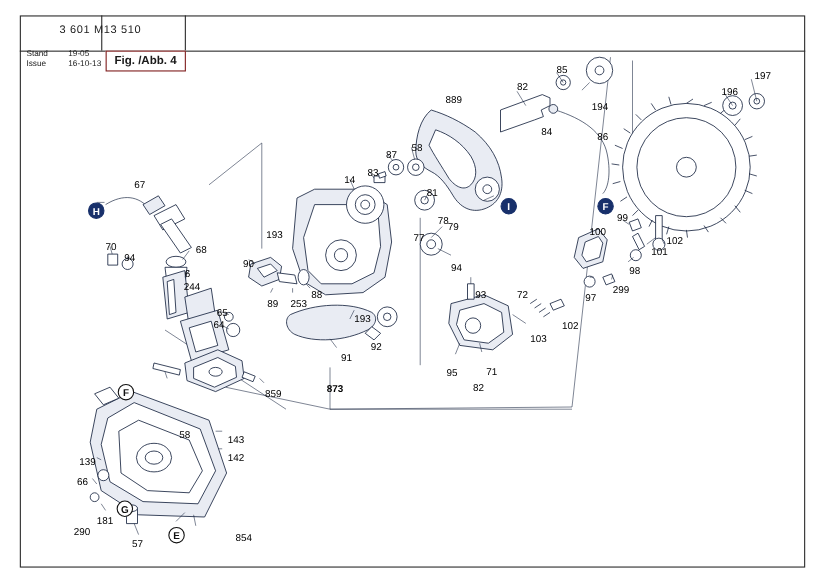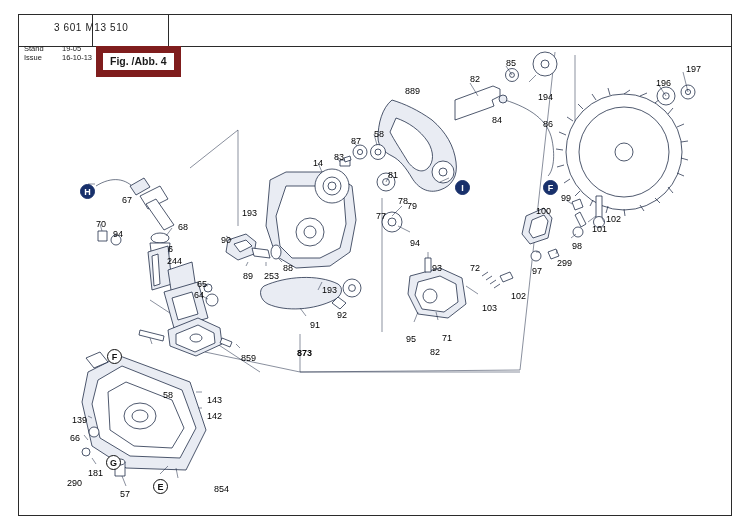--- a/index.html
+++ b/index.html
@@ -36,21 +36,21 @@
   .meta{
     position:absolute;left:24px;top:44px;
     font-size:7.5px;line-height:9px;white-space:pre;
   }
   .meta-vals{
     position:absolute;left:62px;top:44px;
     font-size:7.5px;line-height:9px;white-space:pre;
   }
   .figbox{
     position:absolute;left:96px;top:46px;
-    border:7px solid #7f1d1d;
+    border:1px solid #7f1d1d;
     padding:2px 7px 3px 7px;
     font-size:10.5px;font-weight:bold;
     background:#fff;
   }
   .footer{
     position:absolute;right:26px;bottom:18px;
     font-size:7.5px;line-height:9.5px;text-align:left;
   }
   .lbl{
     position:absolute;
@@ -265,21 +265,21 @@
       <div class="lbl" style="left: 538px; top: 92px;">194</div>
       <div class="lbl" style="left: 656px; top: 78px;">196</div>
       <div class="lbl" style="left: 686px; top: 64px;">197</div>
       <div class="lbl" style="left: 492px; top: 115px;">84</div>
       <div class="lbl" style="left: 543px; top: 119px;">86</div>
       <div class="lbl" style="left: 351px; top: 136px;">87</div>
       <div class="lbl" style="left: 374px; top: 129px;">58</div>
       <div class="lbl" style="left: 313px; top: 158px;">14</div>
       <div class="lbl" style="left: 334px; top: 152px;">83</div>
       <div class="lbl" style="left: 388px; top: 170px;">81</div>
-      <div class="lbl" style="left: 122px; top: 163px; margin-top: 32px;">67</div>
+      <div class="lbl" style="left: 122px; top: 163px;">67</div>
       <div class="lbl" style="left: 242px; top: 208px;">193</div>
       <div class="lbl" style="left: 398px; top: 196px;">78</div>
       <div class="lbl" style="left: 407px; top: 201px;">79</div>
       <div class="lbl" style="left: 376px; top: 211px;">77</div>
       <div class="lbl" style="left: 561px; top: 193px;">99</div>
       <div class="lbl" style="left: 536px; top: 206px;">100</div>
       <div class="lbl" style="left: 606px; top: 214px;">102</div>
       <div class="lbl" style="left: 592px; top: 224px;">101</div>
       <div class="lbl" style="left: 572px; top: 241px;">98</div>
       <div class="lbl" style="left: 96px; top: 219px;">70</div>

